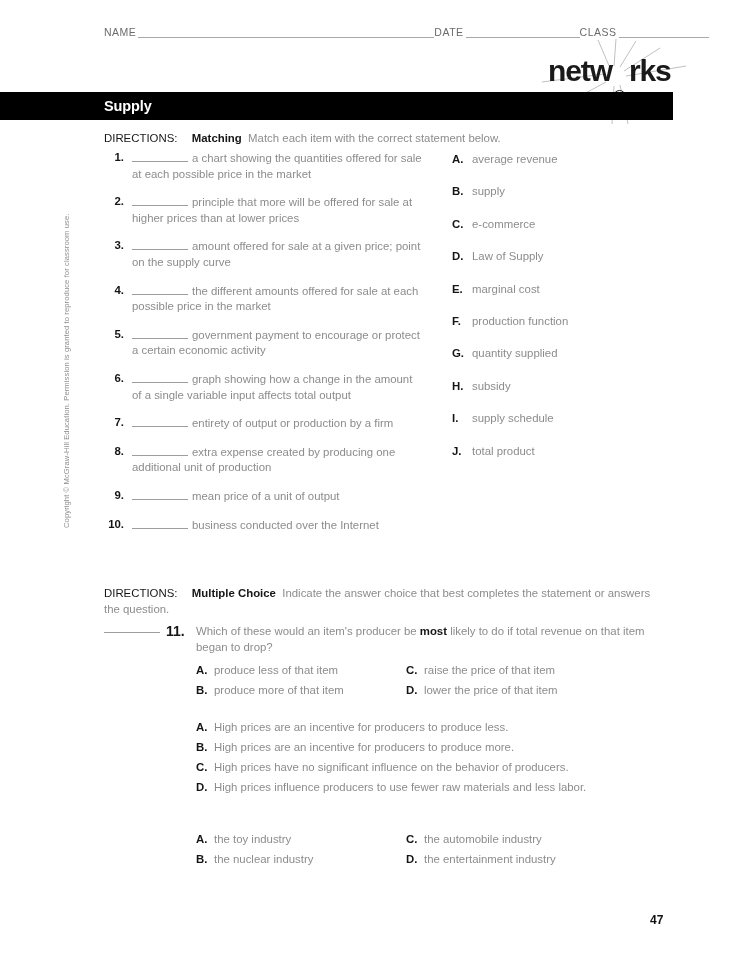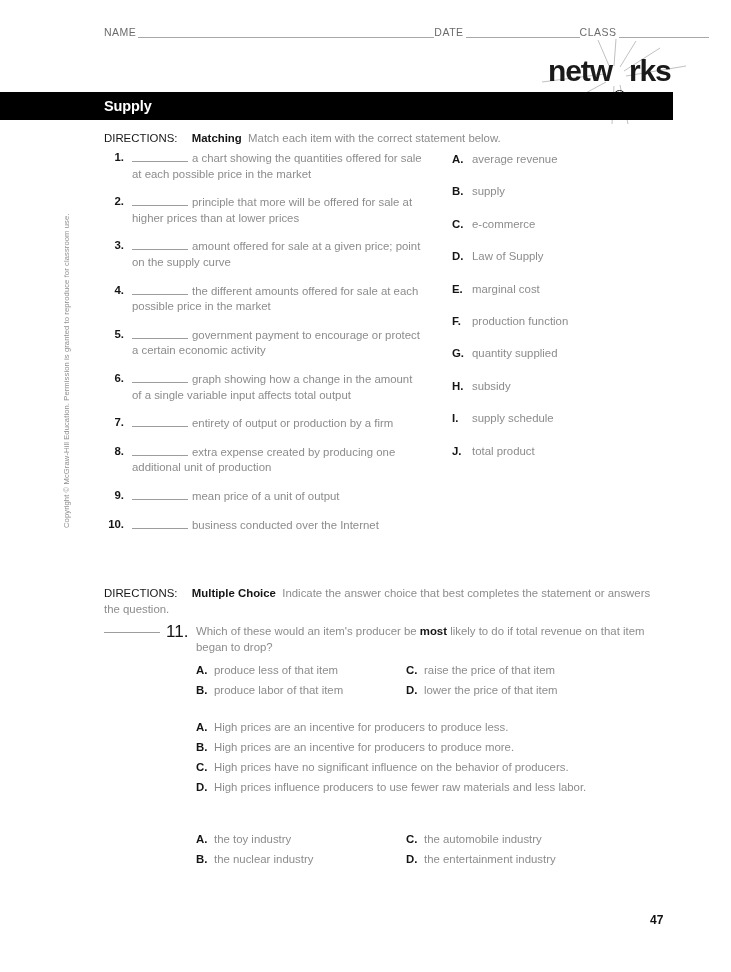--- a/index.html
+++ b/index.html
@@ -250,23 +250,23 @@
     left: 0;
     top: 8px;
     width: 56px;
     border-bottom: 1px solid #9d9d9d;
     height: 0;
   }
   .mc-num {
     position: absolute;
     left: 62px;
     top: 0;
-    font-weight: normal;
+    font-weight: bold;
     color: #151515;
-    font-size: 17px;
+    font-size: 14px;
   }
   .mc-stem-text {
     display: block;
     padding-left: 24px;
   }
   .mc-stem b { color: #161616; font-weight: bold; }
 
   
   .opts-2col {
     position: relative;
@@ -410,21 +410,21 @@
 
   <div class="mc-block" id="mc-q11">
       <div class="mc-stem">
         <span class="mc-answer-rule"></span>
         <span class="mc-num">11.</span>
         <span class="mc-stem-text"><span>Which of these would an item's producer be </span><b>most</b><span> likely to do if total revenue on that item began to drop?</span></span>
       </div>
       <div class="opts-2col">
         <div class="opts-col">
           <div class="opt"><span class="opt-letter">A.</span><span>produce less of that item</span></div>
-          <div class="opt"><span class="opt-letter">B.</span><span>produce labor of that item</span></div>
+          <div class="opt"><span class="opt-letter">B.</span><span>produce more of that item</span></div>
         </div>
         <div class="opts-col">
           <div class="opt"><span class="opt-letter">C.</span><span>raise the price of that item</span></div>
           <div class="opt"><span class="opt-letter">D.</span><span>lower the price of that item</span></div>
         </div>
       </div>
     </div>
   <div class="mc-block" id="mc-q12">
       <div class="opts-1col">
         <div class="opt"><span class="opt-letter">A.</span><span>High prices are an incentive for producers to produce less.</span></div>

